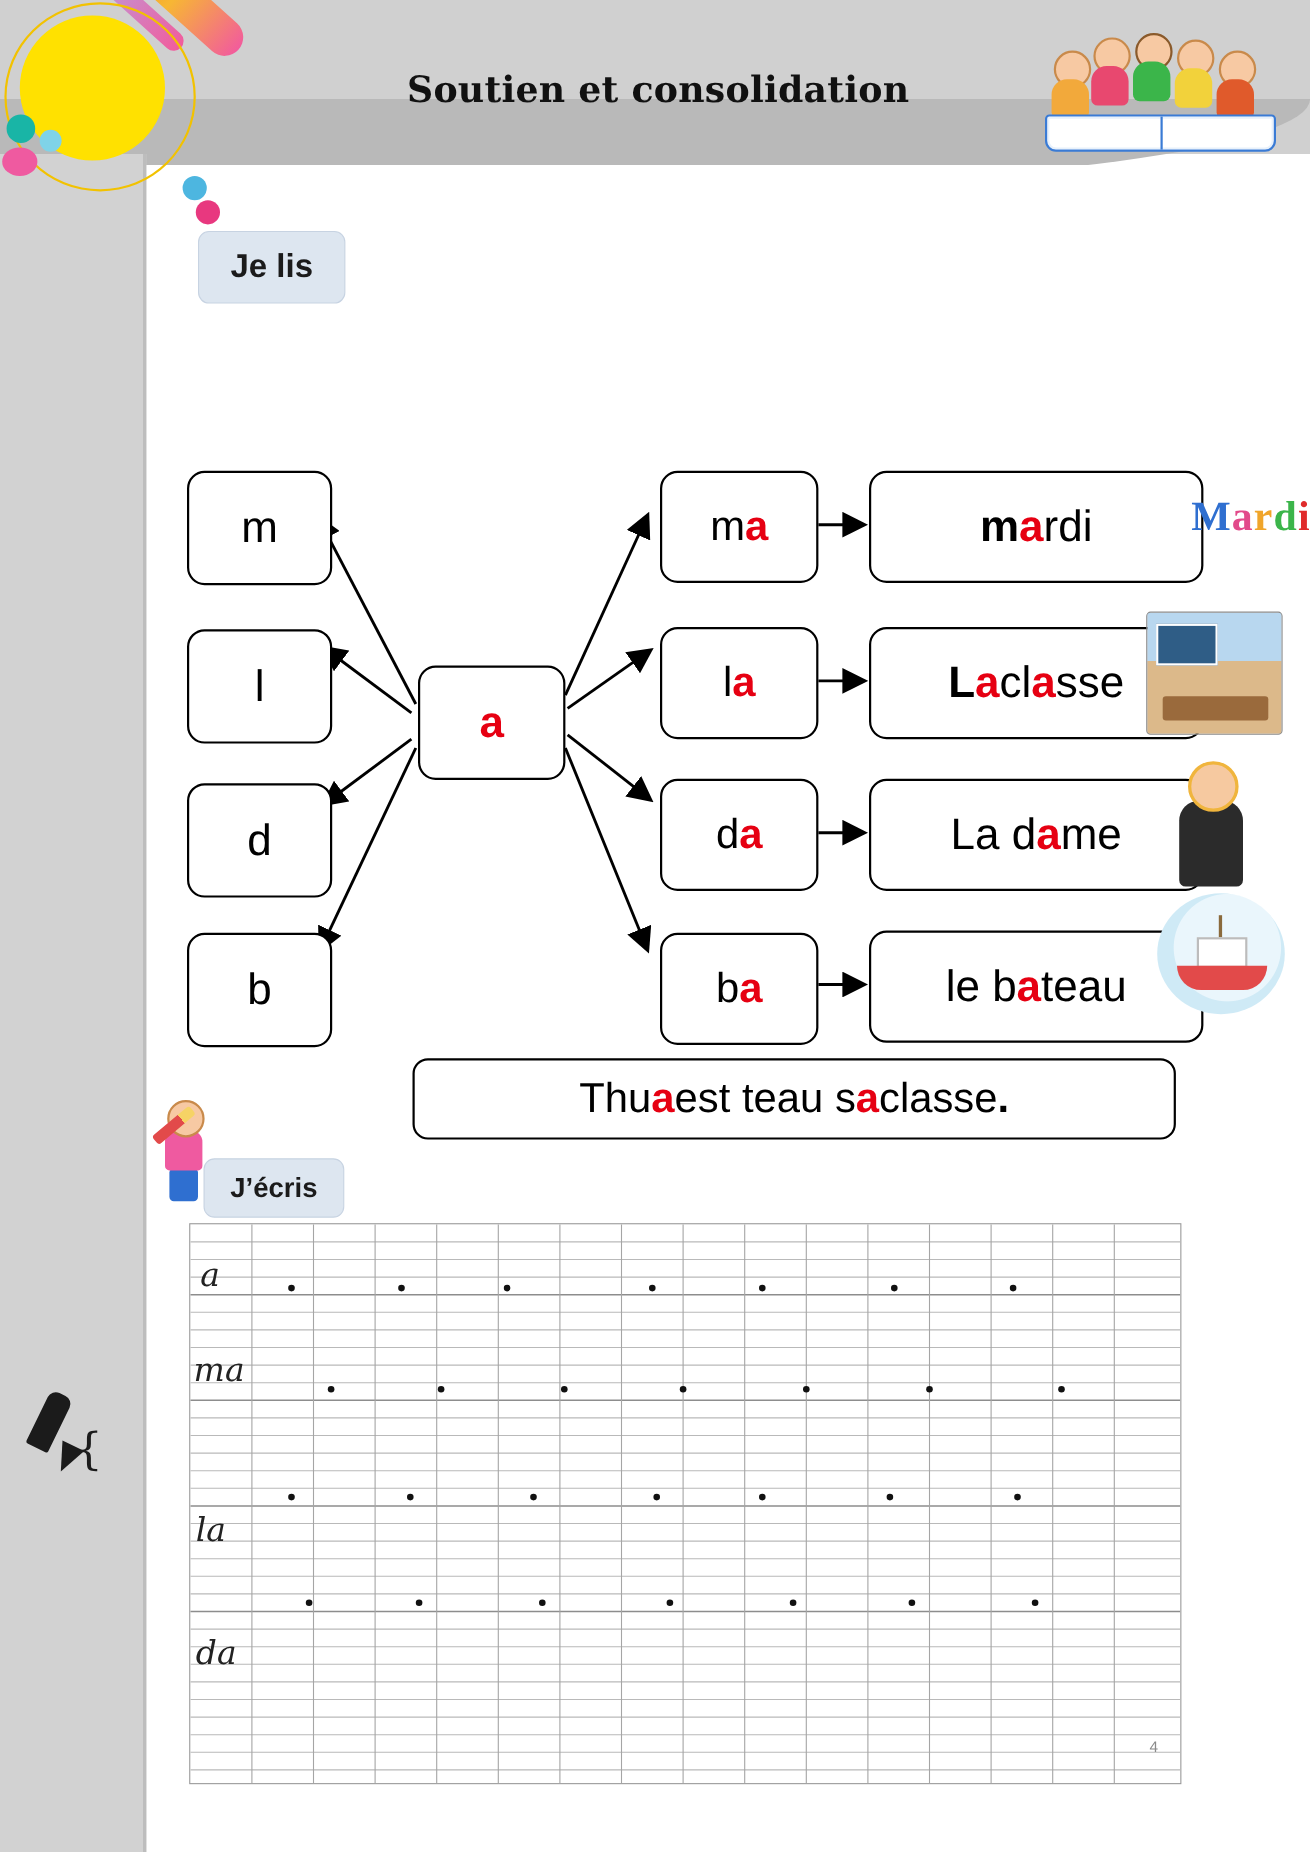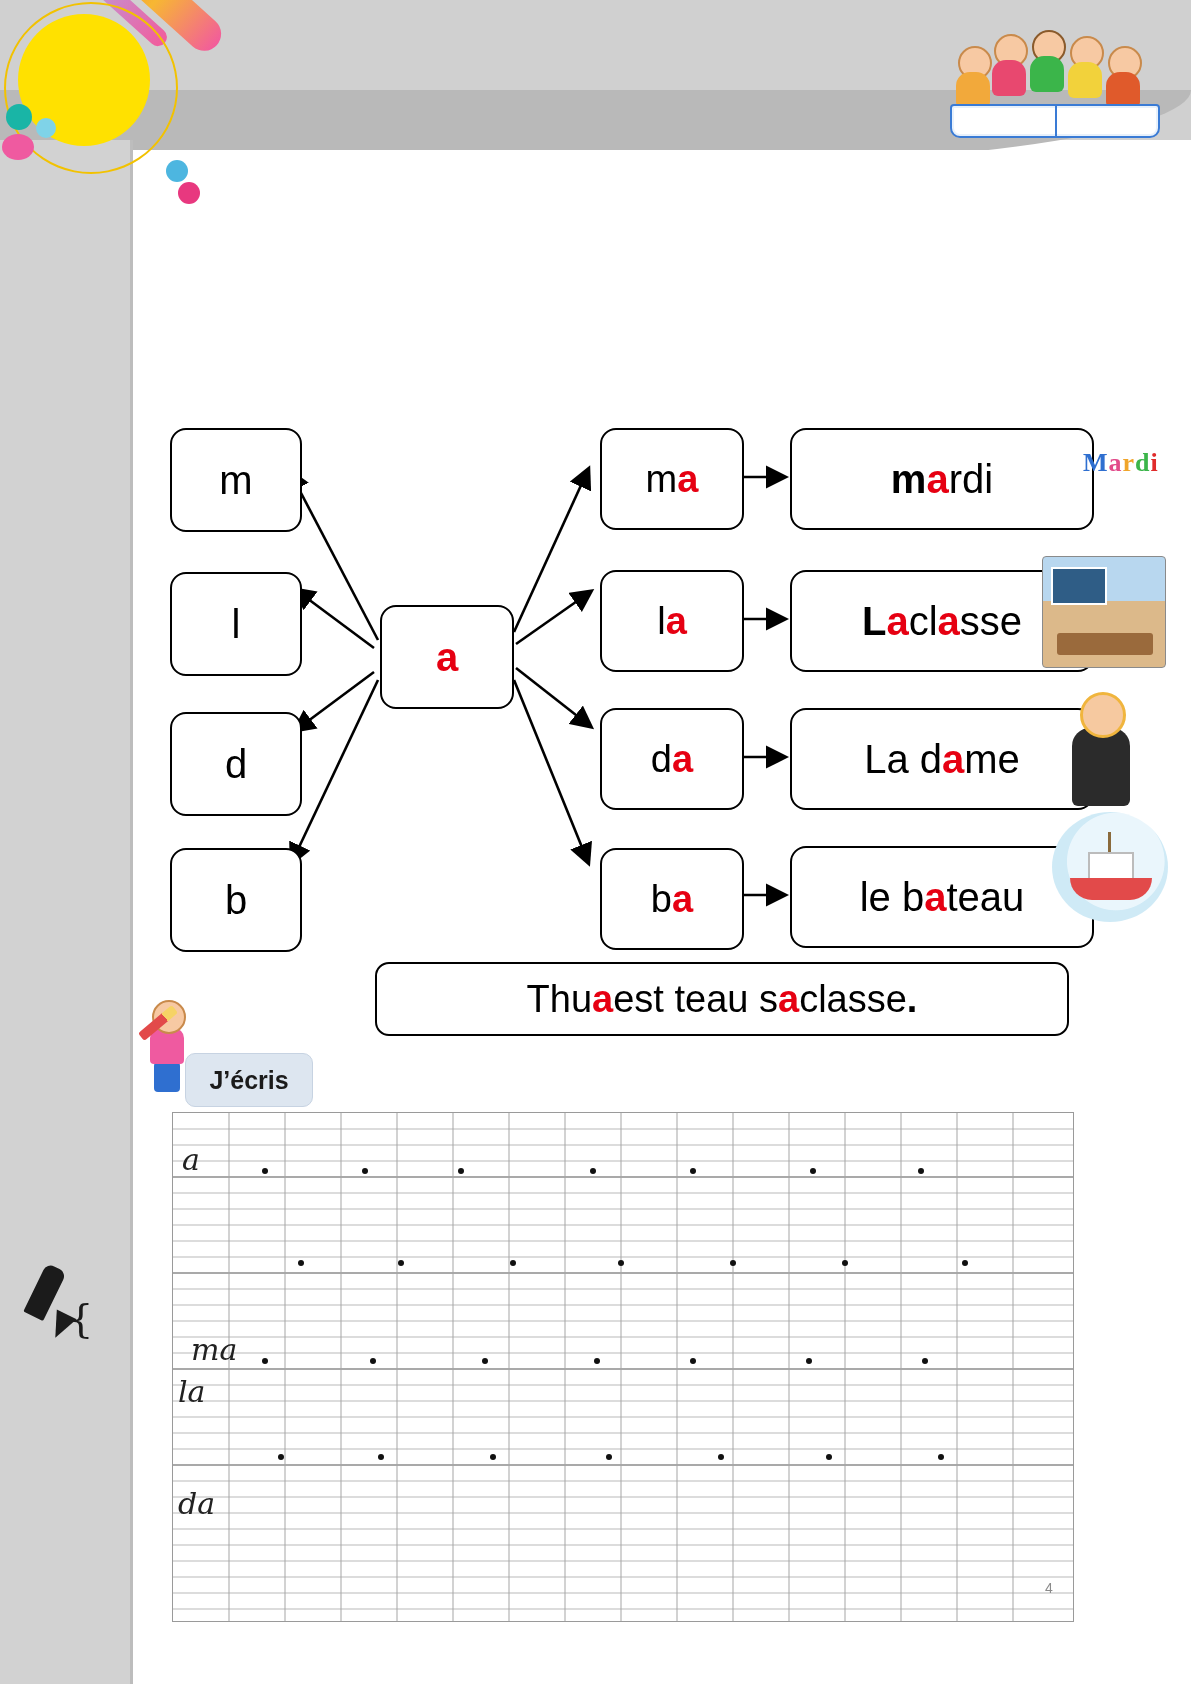--- a/index.html
+++ b/index.html
@@ -233,21 +233,21 @@
     left: 375px; top: 962px;
     width: 690px; height: 70px;
     border-radius: 14px;
     font-size: 38px;
   }
 
   
   .mardi-deco {
     position: absolute;
     left: 1083px; top: 448px;
-    font-size: 26px;
+    font-size: 38px;
     font-weight: bold;
     font-family: "Liberation Serif", serif;
     letter-spacing: 1px;
     white-space: nowrap;
   }
   .mardi-deco span:nth-child(1){color:#2f6fd0;}
   .mardi-deco span:nth-child(2){color:#e24a8a;}
   .mardi-deco span:nth-child(3){color:#f0a52a;}
   .mardi-deco span:nth-child(4){color:#3bb54a;}
   .mardi-deco span:nth-child(5){color:#e02b2b;}
@@ -323,21 +323,21 @@
   }
   .grid-svg { display: block; }
   .grid-letter {
     position: absolute;
     font-family: "DejaVu Serif", serif;
     font-style: italic;
     font-size: 30px;
     color: #222;
   }
   .gl-a  { left: 182px; top: 1142px; }
-  .gl-ma { left: 176px; top: 1332px; margin-left: 15px; }
+  .gl-ma { left: 176px; top: 1228px; }
   .gl-la { left: 178px; top: 1374px; }
   .gl-da { left: 178px; top: 1486px; }
   .page-num {
     position: absolute;
     left: 1045px; top: 1580px;
     font-size: 14px;
     color: #8a8a8a;
   }
 
   
@@ -402,35 +402,37 @@
     <div class="burst-streak2"></div>
     <div class="burst-ring"></div>
     <div class="burst-circle"></div>
     <div class="dot-teal"></div>
     <div class="dot-pink"></div>
     <div class="dot-blue"></div>
     <div class="dot-blue2"></div>
     <div class="dot-magenta"></div>
   </div>
 
+  <div class="header-title">Soutien et consolidation</div>
 
   <div class="kids-cluster">
     <div class="head" style="left:8px;  top:18px; background:#f7c9a3; border:2px solid #c98a4b;"></div>
     <div class="body" style="left:6px;  top:44px; background:#f2a93b;"></div>
     <div class="head" style="left:44px; top:6px;  background:#f7c9a3; border:2px solid #c98a4b;"></div>
     <div class="body" style="left:42px; top:32px; background:#e8486f;"></div>
     <div class="head" style="left:82px; top:2px;  background:#f7c9a3; border:2px solid #8a5a2b;"></div>
     <div class="body" style="left:80px; top:28px; background:#3bb54a;"></div>
     <div class="head" style="left:120px;top:8px;  background:#f7c9a3; border:2px solid #c98a4b;"></div>
     <div class="body" style="left:118px;top:34px; background:#f2d23b;"></div>
     <div class="head" style="left:158px;top:18px; background:#f7c9a3; border:2px solid #c98a4b;"></div>
     <div class="body" style="left:156px;top:44px; background:#e05a2b;"></div>
     <div class="book"></div>
   </div>
 
+  <div class="tag tag-jelis">Je lis</div>
 
 
   <svg class="arrows">
     <defs>
       <marker id="ah" markerWidth="9" markerHeight="9" refX="7" refY="4.5" orient="auto">
         <path d="M0,0 L9,4.5 L0,9 z" fill="#000"></path>
       </marker>
     </defs>
 
     <line x1="378" y1="640" x2="290" y2="472" stroke="#000" stroke-width="2.6" marker-end="url(#ah)"></line>

